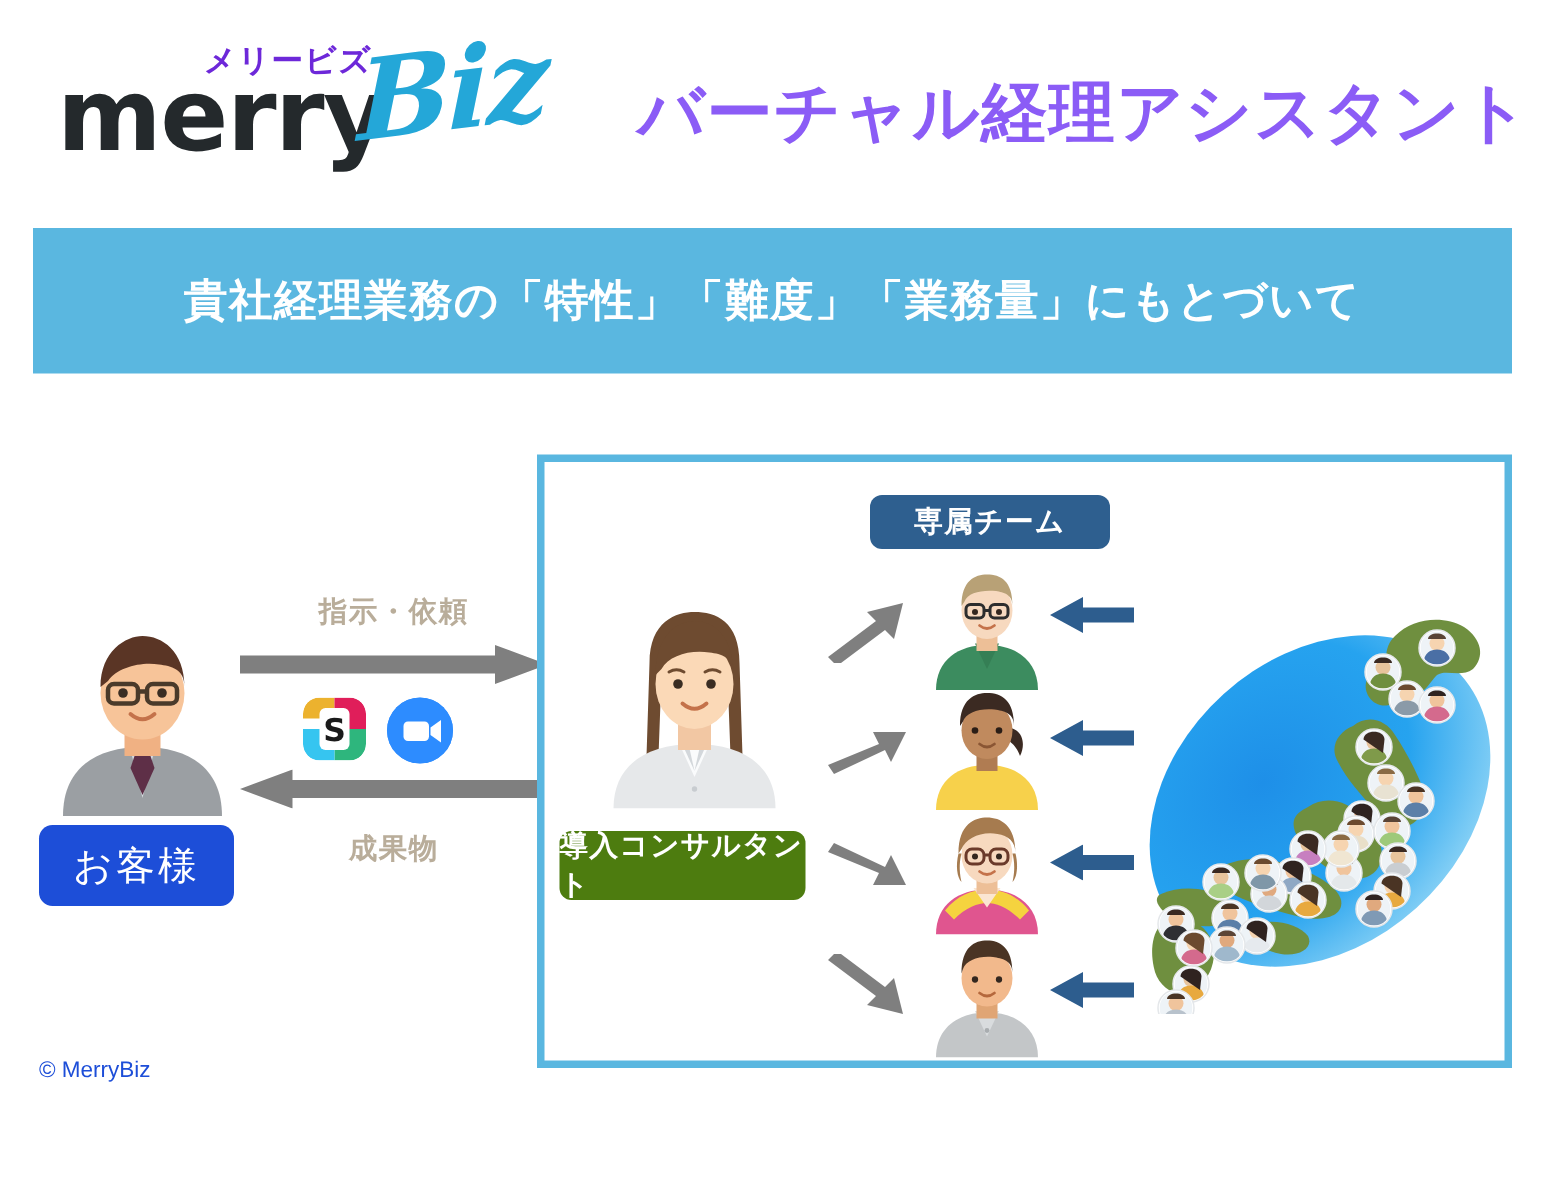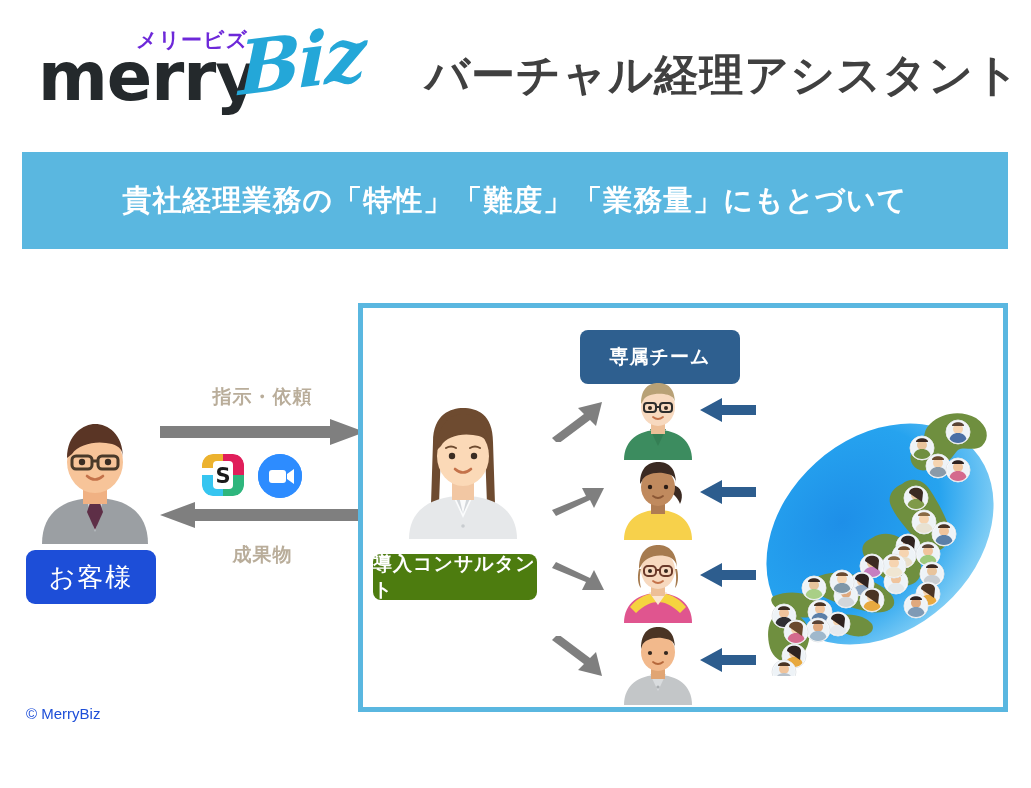--- a/index.html
+++ b/index.html
@@ -28,21 +28,21 @@
     position:absolute;left:200px;top:6px;
     font-size:74px;color:#24a7d8;
     font-style:italic;font-weight:bold;
     font-family:"DejaVu Serif",serif;
     letter-spacing:-2px;line-height:1;
     transform:rotate(-7deg) skewX(-8deg);
     transform-origin:left bottom;
   }
   .page-title{
     position:absolute;left:425px;top:46px;
-    font-size:44px;font-weight:bold;color:#404040;
+    font-size:44px;font-weight:bold;color:#8b5cf6;
     letter-spacing:1px;white-space:nowrap;
     font-family:"DejaVu Sans",sans-serif;
   }
 
   
   .banner{
     position:absolute;left:22px;top:152px;width:986px;height:97px;
     background:#5ab7e0;display:flex;flex-direction:row;
     align-items:center;justify-content:center;
   }
@@ -58,21 +58,21 @@
     position:absolute;left:26px;top:550px;width:130px;height:54px;
     background:#1d4ed8;border-radius:9px;
     display:flex;align-items:center;justify-content:center;
   }
   .customer-badge span{
     color:#fff;font-size:26px;letter-spacing:2px;
     font-family:"DejaVu Sans",sans-serif;
   }
 
   
-  .exch{position:absolute;left:160px;top:384px;width:205px;height:185px;}
+  .exch{position:absolute;left:160px;top:395px;width:205px;height:185px;}
   .exch-label{
     position:absolute;width:100%;text-align:center;
     color:#b9ad9a;font-size:19px;font-weight:bold;
     letter-spacing:1px;font-family:"DejaVu Sans",sans-serif;
   }
   .lbl-top{top:0px;}
   .lbl-bot{top:158px;}
   .arrow-right{position:absolute;left:0px;top:35px;width:205px;height:26px;}
   .arrow-left{position:absolute;left:0px;top:118px;width:205px;height:26px;}
   .tool-icons{position:absolute;left:42px;top:70px;width:120px;height:44px;display:flex;gap:14px;}
@@ -85,21 +85,21 @@
     position:absolute;left:358px;top:303px;width:650px;height:409px;
     border:5px solid #5ab7e0;background:#fff;box-sizing:border-box;
   }
 
   .tag{
     position:absolute;border-radius:8px;display:flex;
     align-items:center;justify-content:center;
     color:#fff;font-weight:bold;letter-spacing:1px;
     font-family:"DejaVu Sans",sans-serif;
   }
-  .tag-team{left:580px;top:330px;width:160px;height:54px;background:#2e5f8f;font-size:19px;}
+  .tag-team{left:580px;top:330px;width:160px;height:36px;background:#2e5f8f;font-size:19px;}
   .tag-pool{left:783px;top:330px;width:194px;height:38px;background:#7b7b7b;font-size:18px;}
   .tag-consult{left:373px;top:554px;width:164px;height:46px;background:#4d7c0f;font-size:19px;}
 
   .consultant-fig{position:absolute;left:403px;top:406px;width:120px;height:133px;}
 
   .member{position:absolute;width:76px;height:80px;}
   .m1{left:620px;top:380px;}
   .m2{left:620px;top:460px;}
   .m3{left:620px;top:543px;}
   .m4{left:620px;top:625px;}

